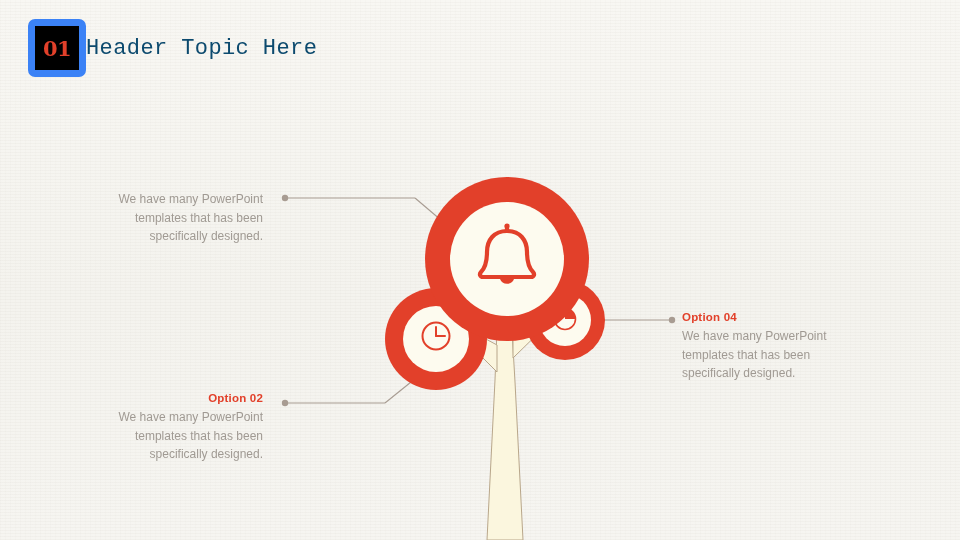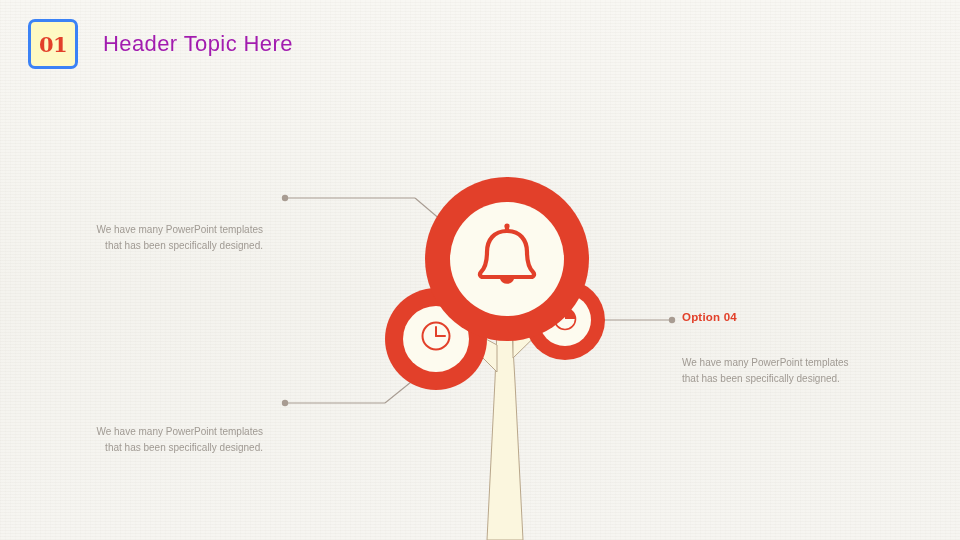--- a/index.html
+++ b/index.html
@@ -14,40 +14,40 @@
     background-image:
       repeating-linear-gradient(0deg, rgba(180,172,160,.07) 0px, rgba(180,172,160,.07) 1px, rgba(255,255,255,0) 1px, rgba(255,255,255,0) 3px),
       repeating-linear-gradient(90deg, rgba(190,182,170,.045) 0px, rgba(190,182,170,.045) 1px, rgba(255,255,255,0) 1px, rgba(255,255,255,0) 5px),
       linear-gradient(180deg,#f8f7f3 0%, #f4f3ee 55%, #f6f5f1 100%);
     pointer-events:none;
   }
 
   
   .header{position:absolute;left:28px;top:19px;display:flex;align-items:center;}
   .badge{
-    width:44px;height:44px;border:3px solid #3b82f6;border-radius:7px;
-    background:#fef9c3;display:flex;align-items:center;justify-content:center;
+    width:44px;height:44px;border:7px solid #3b82f6;border-radius:7px;
+    background:#000000;display:flex;align-items:center;justify-content:center;
   }
   .badge-num{
     font-family:"DejaVu Serif", serif;font-weight:bold;font-size:21px;
     color:#e2402a;letter-spacing:-.5px;
   }
   .header-title{
-    margin-left:25px;font-family:Liberation Sans, sans-serif;
-    font-size:22px;color:#a21caf;letter-spacing:.4px;
+    font-family:Liberation Mono, monospace;
+    font-size:22px;color:#0c4a6e;letter-spacing:.4px;
   }
 
   
   .scene{position:absolute;inset:0;}
   .scene svg{position:absolute;left:0;top:0;}
 
   
   .opt{position:absolute;width:175px;}
   .opt-title{font-size:11.5px;font-weight:bold;color:#e2402a;margin-bottom:4px;letter-spacing:.2px;}
-  .opt-body{font-size:10px;color:#a09a93;line-height:1.55;margin-top:32px;}
+  .opt-body{font-size:12px;color:#a09a93;line-height:1.55;}
   .opt-1{left:88px;top:190px;text-align:right;}
   .opt-2{left:88px;top:392px;text-align:right;}
   .opt-3{left:682px;top:311px;text-align:left;width:168px;}
 </style>
 </head>
 <body>
 
 <div class="paper-texture"></div>
 
 <div class="header">
@@ -126,19 +126,20 @@
     </g>
 
   </svg>
 </div>
 
 <div class="opt opt-1">
   <div class="opt-body">We have many PowerPoint templates that has been specifically designed.</div>
 </div>
 
 <div class="opt opt-2">
+  <div class="opt-title">Option 02</div>
   <div class="opt-body">We have many PowerPoint templates that has been specifically designed.</div>
 </div>
 
 <div class="opt opt-3">
   <div class="opt-title">Option 04</div>
   <div class="opt-body">We have many PowerPoint templates that has been specifically designed.</div>
 </div>
 
 </body></html>

